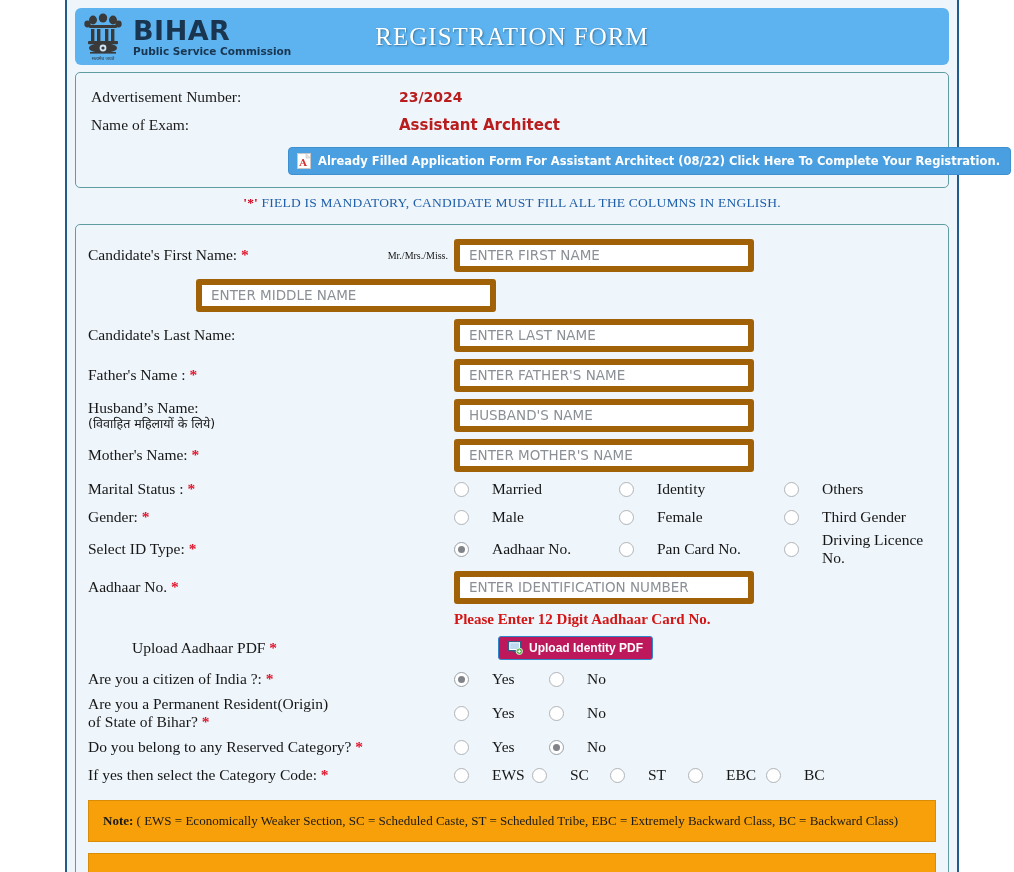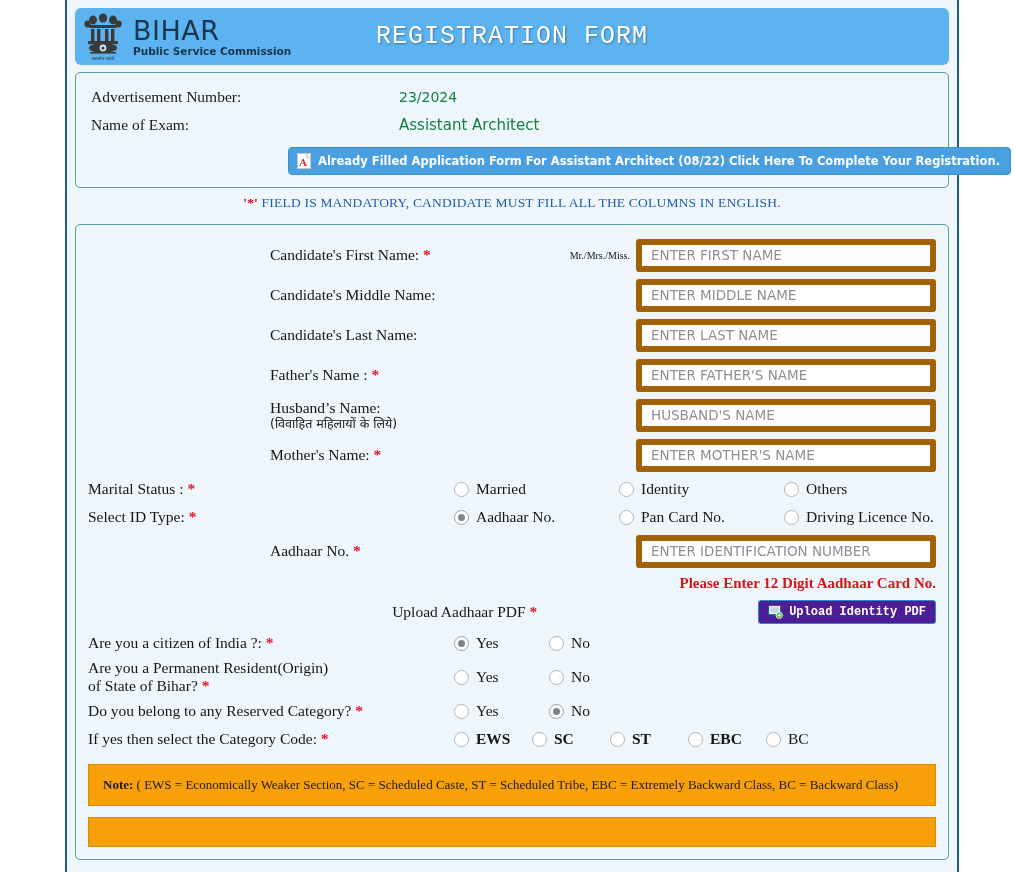--- a/index.html
+++ b/index.html
@@ -49,38 +49,38 @@
   }
   .emblem {
     width: 44px;
     height: 52px;
     display: block;
   }
   .brand-text { line-height: 1; }
   .brand-main {
     font-family: "DejaVu Sans", sans-serif;
     font-size: 27px;
-    font-weight: normal;
+    font-weight: bold;
     color: #19354f;
     letter-spacing: 0.5px;
     display: block;
   }
   .brand-sub {
     font-family: "DejaVu Sans", sans-serif;
     font-size: 10.5px;
     font-weight: bold;
     color: #19354f;
     display: block;
     margin-top: 2px;
   }
   .banner-title {
     position: absolute;
     left: 0; right: 0;
     text-align: center;
-    font-family: Liberation Mono, monospace;
+    font-family: Liberation Serif, serif;
     font-size: 25px;
     color: #ffffff;
     letter-spacing: 1px;
     text-shadow: 1px 1px 2px rgba(0,0,0,0.35);
     pointer-events: none;
   }
 
   
   .panel {
     border: 1px solid #5f9ea0;
@@ -97,22 +97,22 @@
     min-height: 28px;
   }
   .ad-label {
     width: 308px;
     font-size: 15.5px;
     color: #1a1a1a;
   }
   .ad-value {
     font-family: "DejaVu Sans", sans-serif;
     font-size: 14px;
-    font-weight: normal;
-    color: #15803d;
+    font-weight: bold;
+    color: #b91c1c;
   }
   .ad-value.exam { font-size: 15px; }
 
   .ad-link-row {
     padding-left: 212px;
     margin-top: 8px;
   }
   .ad-link-btn {
     display: inline-flex;
     align-items: center;
@@ -141,21 +141,20 @@
   }
   .mandatory-note .star { color: #d0021b; font-weight: bold; }
 
   
   .form-panel { padding: 10px 12px 12px 12px; }
 
   .frow {
     display: flex;
     align-items: center;
     min-height: 40px;
-    justify-content: flex-end;
   }
   .frow.tight { min-height: 28px; }
 
   .flabel {
     width: 258px;
     font-size: 15.5px;
     color: #161616;
     line-height: 1.15;
     flex-shrink: 0;
   }
@@ -191,28 +190,28 @@
 
   
   .radio-area {
     display: flex;
     align-items: center;
     flex: 1;
   }
   .ritem {
     display: flex;
     align-items: center;
-    gap: 7px;
+    gap: 23px;
     font-size: 15.5px;
     color: #161616;
     cursor: pointer;
   }
   .ritem.w165 { width: 165px; flex-shrink: 0; }
   .ritem.w95  { width: 95px; flex-shrink: 0; }
-  .ritem.w78  { width: 78px; flex-shrink: 0; font-weight: bold; }
+  .ritem.w78  { width: 78px; flex-shrink: 0; }
 
   .radio {
     width: 15px; height: 15px;
     border-radius: 50%;
     border: 1.5px solid #b0b4b8;
     background: #ffffff;
     flex-shrink: 0;
     position: relative;
     display: inline-block;
   }
@@ -230,26 +229,26 @@
     color: #d31515;
     font-size: 15px;
     padding-left: 0;
     font-weight: bold;
   }
 
   .upload-btn {
     display: inline-flex;
     align-items: center;
     gap: 6px;
-    background: #4c1d95;
+    background: #be185d;
     border: 1px solid #2f86c9;
     border-radius: 3px;
     padding: 4px 9px;
     color: #ffffff;
-    font-family: Liberation Mono, monospace;
+    font-family: Liberation Sans, sans-serif;
     font-size: 12px;
     font-weight: bold;
     cursor: pointer;
   }
   .upload-icon { width: 15px; height: 14px; display: block; }
 
   
   .note-box {
     background: #f8a009;
     border: 1px solid #d98c06;
@@ -331,21 +330,20 @@
       <div class="frow">
         <div class="flabel">
           <span>Candidate's First Name:</span>
           <span class="req">*</span>
         </div>
         <div class="salutation">Mr./Mrs./Miss.</div>
         <input class="finput" type="text" placeholder="ENTER FIRST NAME" style="">
       </div>
 
       <div class="frow">
-        <div class="flabel">Candidate's Middle Name:</div>
         <div class="spacer-108"></div>
         <input class="finput" type="text" placeholder="ENTER MIDDLE NAME" style="">
       </div>
 
       <div class="frow">
         <div class="flabel">Candidate's Last Name:</div>
         <div class="spacer-108"></div>
         <input class="finput" type="text" placeholder="ENTER LAST NAME" style="">
       </div>
 
@@ -391,20 +389,41 @@
             <span class="radio"></span>
             <span>Identity</span>
           </label>
           <label class="ritem">
             <span class="radio"></span>
             <span>Others</span>
           </label>
         </div>
       </div>
 
+      <div class="frow tight">
+        <div class="flabel">
+          <span>Gender:</span>
+          <span class="req">*</span>
+        </div>
+        <div class="spacer-108"></div>
+        <div class="radio-area">
+          <label class="ritem w165">
+            <span class="radio"></span>
+            <span>Male</span>
+          </label>
+          <label class="ritem w165">
+            <span class="radio"></span>
+            <span>Female</span>
+          </label>
+          <label class="ritem">
+            <span class="radio"></span>
+            <span>Third Gender</span>
+          </label>
+        </div>
+      </div>
 
       <div class="frow tight">
         <div class="flabel">
           <span>Select ID Type:</span>
           <span class="req">*</span>
         </div>
         <div class="spacer-108"></div>
         <div class="radio-area">
           <label class="ritem w165">
             <span class="radio checked"></span>

